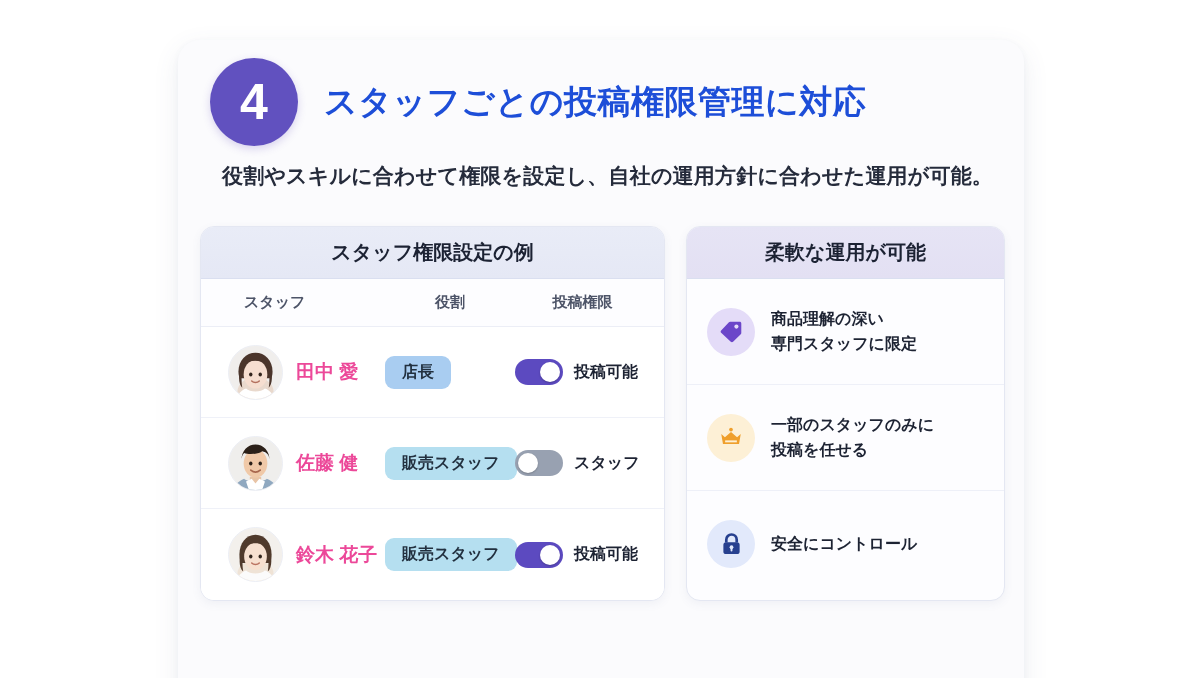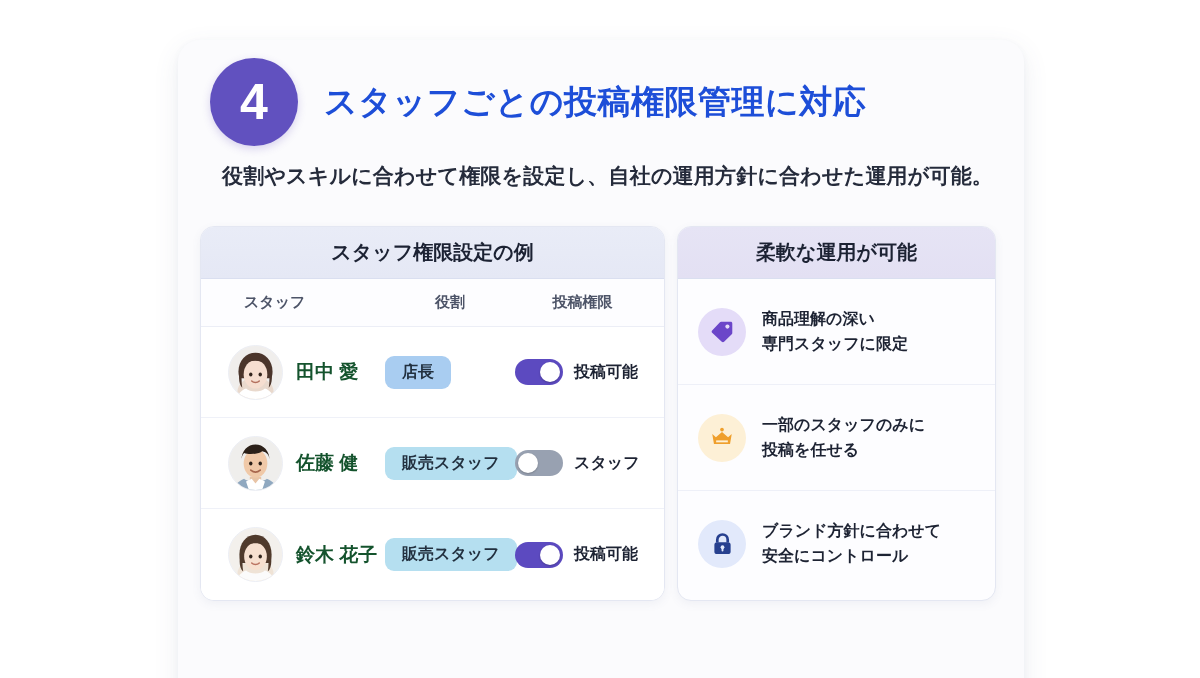--- a/index.html
+++ b/index.html
@@ -44,21 +44,21 @@
     position: absolute;
     left: 44px; top: 122px;
     font-size: 21px; font-weight: 600; color: #252b3b;
     letter-spacing: 0.2px; white-space: nowrap;
   }
 
   
   .panels {
     position: absolute;
     left: 22px; top: 186px;
-    display: flex; gap: 12px;
+    display: flex; gap: 21px;
   }
 
   .panel {
     background: #fdfdff;
     border: 1px solid #e4e7f2;
     border-radius: 14px;
     box-shadow: 0 3px 10px rgba(90,100,140,0.07);
     overflow: hidden;
   }
   .panel-left  { width: 465px; }
@@ -103,21 +103,21 @@
   .cell-perm  { flex: 1; display: flex; align-items: center; gap: 11px; }
 
   .avatar {
     width: 55px; height: 55px; border-radius: 50%;
     overflow: hidden; flex: none;
     border: 1px solid #eceef4;
     background: #f2f2f4;
   }
   .avatar svg { display: block; width: 100%; height: 100%; }
 
-  .staff-name { font-size: 19px; font-weight: 700; color: #14532d; white-space: nowrap; }
+  .staff-name { font-size: 19px; font-weight: 700; color: #ec4899; white-space: nowrap; }
 
   .badge {
     display: inline-flex; align-items: center; justify-content: center;
     height: 33px; padding: 0 17px;
     border-radius: 9px;
     font-size: 16px; font-weight: 700; color: #22303f;
     white-space: nowrap;
   }
   .badge-manager { background: #a9cdf1; }
   .badge-sales   { background: #b5dff0; }
@@ -308,21 +308,20 @@
         <div class="feature">
           <div class="f-icon ic-lock">
             <svg width="25" height="25" viewBox="0 0 24 24" aria-hidden="true">
               <path d="M7 10V7.4a5 5 0 0 1 10 0V10" stroke="#27408f" stroke-width="2.6" fill="none"></path>
               <rect x="4.2" y="9.8" width="15.6" height="11.4" rx="2.6" fill="#27408f"></rect>
               <circle cx="12" cy="14.6" r="1.8" fill="#e2e9fb"></circle>
               <rect x="11.1" y="15.2" width="1.8" height="3.4" rx="0.9" fill="#e2e9fb"></rect>
             </svg>
           </div>
           <div class="f-text">
-            <div>ブランド方針に合わせて</div>
             <div>安全にコントロール</div>
           </div>
         </div>
       </div>
 
     </div>
   </div>
 </div>
 
 </body></html>

